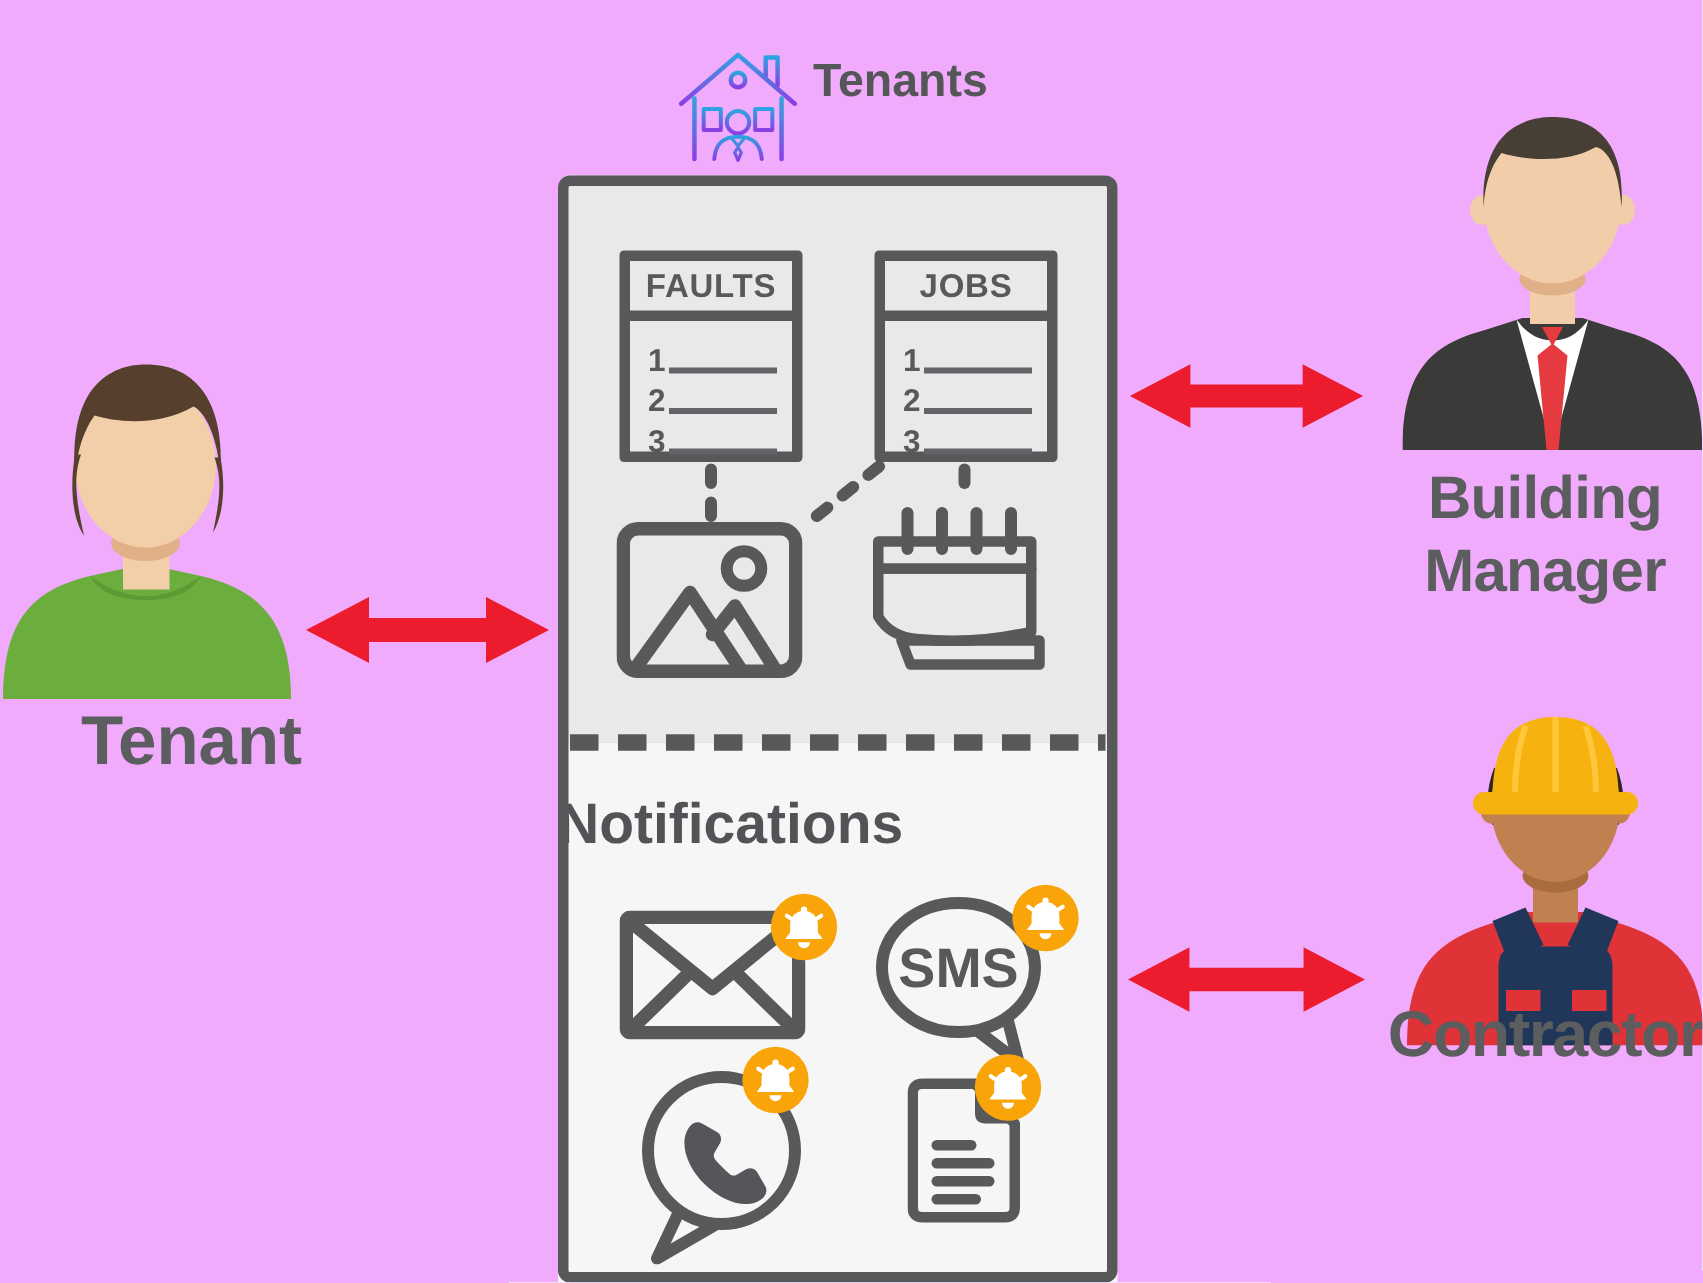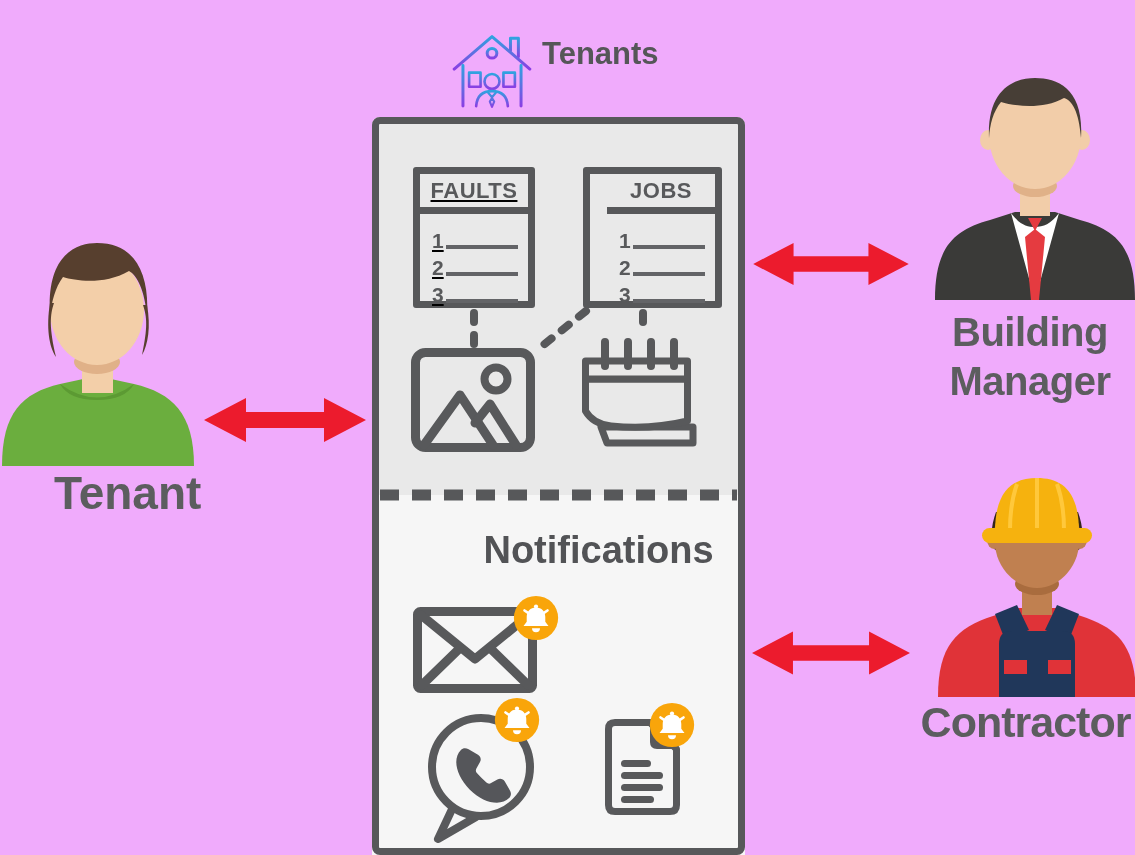--- a/index.html
+++ b/index.html
@@ -24,28 +24,28 @@
   .list-head{height:33px;border-bottom:7px solid #57585A;display:flex;align-items:center;justify-content:center;
              color:#58595B;font-weight:700;font-size:22px;letter-spacing:0.5px;}
   .list-body{padding:10px 0 0 12px;}
   .list-row{display:flex;align-items:flex-end;height:27px;}
   .list-num{color:#58595B;font-weight:700;font-size:21px;line-height:21px;}
   .list-line{width:72px;border-bottom:4px solid #636467;margin:0 0 2px 2px;}
 
   .icon-wrap{position:absolute;z-index:10;}
   .bell{position:absolute;z-index:12;}
 
-  .notif-title{position:absolute;left:0;top:412px;width:373px;text-align:center;color:#525356;
-               font-weight:700;font-size:38px;z-index:10;margin-left:40px;}
+  .notif-title{position:absolute;left:0;top:412px;width:373px;color:#525356;
+               font-weight:700;font-size:38px;z-index:10;}
 
   
   .actor-label{position:absolute;color:#5C5D5F;font-weight:700;z-index:10;}
   .lbl-tenant{left:18px;top:466px;font-size:46px;margin-left:36px;}
   .lbl-manager{left:922px;top:308px;width:216px;text-align:center;font-size:40px;line-height:49px;letter-spacing:-0.5px;}
-  .lbl-contractor{left:916px;top:698px;width:219px;text-align:center;font-size:43px;letter-spacing:-1px;}
+  .lbl-contractor{left:916px;top:666px;width:219px;text-align:right;font-size:43px;letter-spacing:-1px;}
 
   .stroke{stroke:#58595B;fill:none;}
 </style>
 </head>
 <body>
 
 <div class="stage">
 
   <svg class="abs" style="left:448px;top:26px;" width="88" height="88" viewBox="0 0 100 100">
     <defs>
@@ -139,39 +139,39 @@
 
     <svg class="connectors" width="373" height="738" viewBox="0 0 373 738">
       <g stroke="#57585A" stroke-width="8" stroke-linecap="round" fill="none" stroke-dasharray="9 13">
         <path d="M102,196 V229"></path>
         <path d="M214,194 L165,233"></path>
         <path d="M271,196 V216"></path>
       </g>
       <path d="M8,378 H365" stroke="#57585A" stroke-width="11" stroke-dasharray="19 13" fill="none"></path>
     </svg>
 
-    <div class="list-box" style="left:41px;top:50px;text-decoration:underline;">
+    <div class="list-box" style="left:41px;top:50px;">
       <div class="list-head">FAULTS</div>
       <div class="list-body">
         <div class="list-row">
           <span class="list-num">1</span>
             <span class="list-line"></span>
         </div>
         <div class="list-row">
           <span class="list-num">2</span>
             <span class="list-line"></span>
         </div>
         <div class="list-row">
           <span class="list-num">3</span>
             <span class="list-line"></span>
         </div>
       </div>
     </div>
 
-    <div class="list-box" style="left:211px;top:50px;padding-left:17px;">
+    <div class="list-box" style="left:211px;top:50px;">
       <div class="list-head">JOBS</div>
       <div class="list-body">
         <div class="list-row">
           <span class="list-num">1</span>
             <span class="list-line"></span>
         </div>
         <div class="list-row">
           <span class="list-num">2</span>
             <span class="list-line"></span>
         </div>
@@ -213,20 +213,34 @@
       </svg>
       <svg class="bell" style="right:-22px;top:-12px;" width="46" height="46" viewBox="0 0 52 52">
         <circle cx="26" cy="26" r="25" fill="#F9A50A"></circle>
         <path d="M26,14 c6.6,0 10.5,4.6 10.5,11 v5.2 l3.6,4.8 h-28.2 l3.6,-4.8 v-5.2 c0,-6.4 3.9,-11 10.5,-11 z" fill="#fff"></path>
         <circle cx="26" cy="13" r="2.4" fill="#fff"></circle>
         <path d="M21.5,37.5 a4.5,4.5 0 0 0 9,0 z" fill="#fff"></path>
         <path d="M13,17.5 l4.5,3 M39,17.5 l-4.5,3" stroke="#fff" stroke-width="3" stroke-linecap="round"></path>
       </svg>
     </div>
 
+    <div class="icon-wrap" style="left:208px;top:478px;width:122px;height:118px;">
+      <svg width="122" height="118" viewBox="0 0 122 118">
+        <path d="M66,88 L99,113 L88,70 Z" fill="#F6F6F6" stroke="#58595B" stroke-width="8" stroke-linejoin="round"></path>
+        <ellipse cx="59" cy="50" rx="51" ry="43" fill="#F6F6F6" stroke="#58595B" stroke-width="8"></ellipse>
+        <text x="59" y="63" text-anchor="middle" font-family="Liberation Sans, sans-serif" font-size="37" font-weight="700" fill="#58595B">SMS</text>
+      </svg>
+      <svg class="bell" style="right:-18px;top:-6px;" width="46" height="46" viewBox="0 0 52 52">
+        <circle cx="26" cy="26" r="25" fill="#F9A50A"></circle>
+        <path d="M26,14 c6.6,0 10.5,4.6 10.5,11 v5.2 l3.6,4.8 h-28.2 l3.6,-4.8 v-5.2 c0,-6.4 3.9,-11 10.5,-11 z" fill="#fff"></path>
+        <circle cx="26" cy="13" r="2.4" fill="#fff"></circle>
+        <path d="M21.5,37.5 a4.5,4.5 0 0 0 9,0 z" fill="#fff"></path>
+        <path d="M13,17.5 l4.5,3 M39,17.5 l-4.5,3" stroke="#fff" stroke-width="3" stroke-linecap="round"></path>
+      </svg>
+    </div>
 
     <div class="icon-wrap" style="left:52px;top:596px;width:112px;height:130px;">
       <svg width="112" height="130" viewBox="0 0 112 130">
         <path d="M30,92 L14,126 L52,104 Z" fill="#F6F6F6" stroke="#58595B" stroke-width="8" stroke-linejoin="round"></path>
         <circle cx="57" cy="54" r="49" fill="#F6F6F6" stroke="#58595B" stroke-width="8"></circle>
         <path d="M36.9,36.9c-8.6,8.6-4.9,25.9,8.7,39.5s30.9,17.3,39.5,8.7c1.9-1.9,2.4-4.8,1.1-7.2l-5.4-9.4
                  c-1.5-2.6-4.8-3.5-7.4-2l-6.3,3.6c-1.5,0.9-3.4,0.7-4.7-0.5c-3.4-3-7.5-7.1-9.5-9.5
                  c-1.2-1.3-1.4-3.2-0.5-4.7l3.6-6.3c1.5-2.6,0.6-5.9-2-7.4l-9.4-5.4C41.7,34.5,38.8,35,36.9,36.9z" fill="#55565A"></path>
       </svg>
       <svg class="bell" style="right:-4px;top:-16px;" width="46" height="46" viewBox="0 0 52 52">

